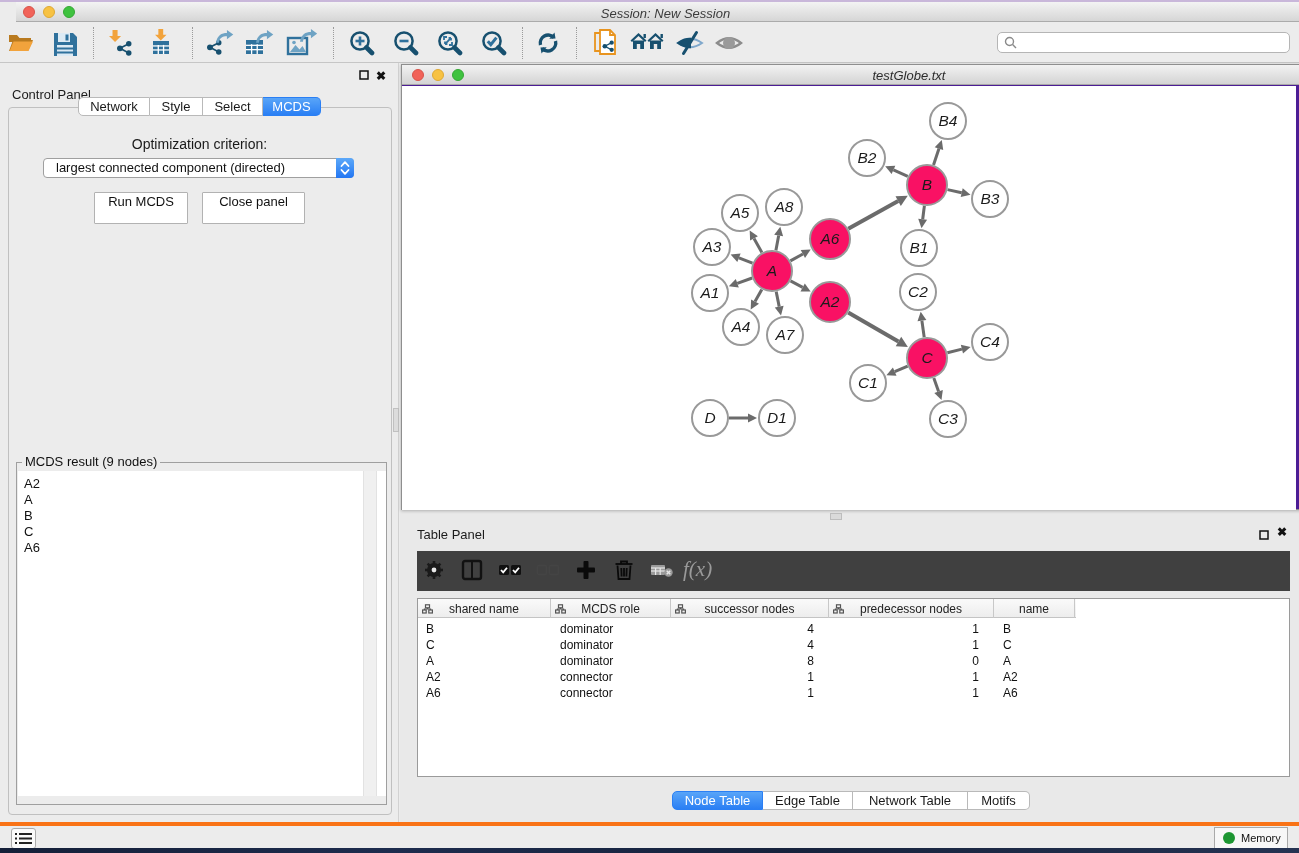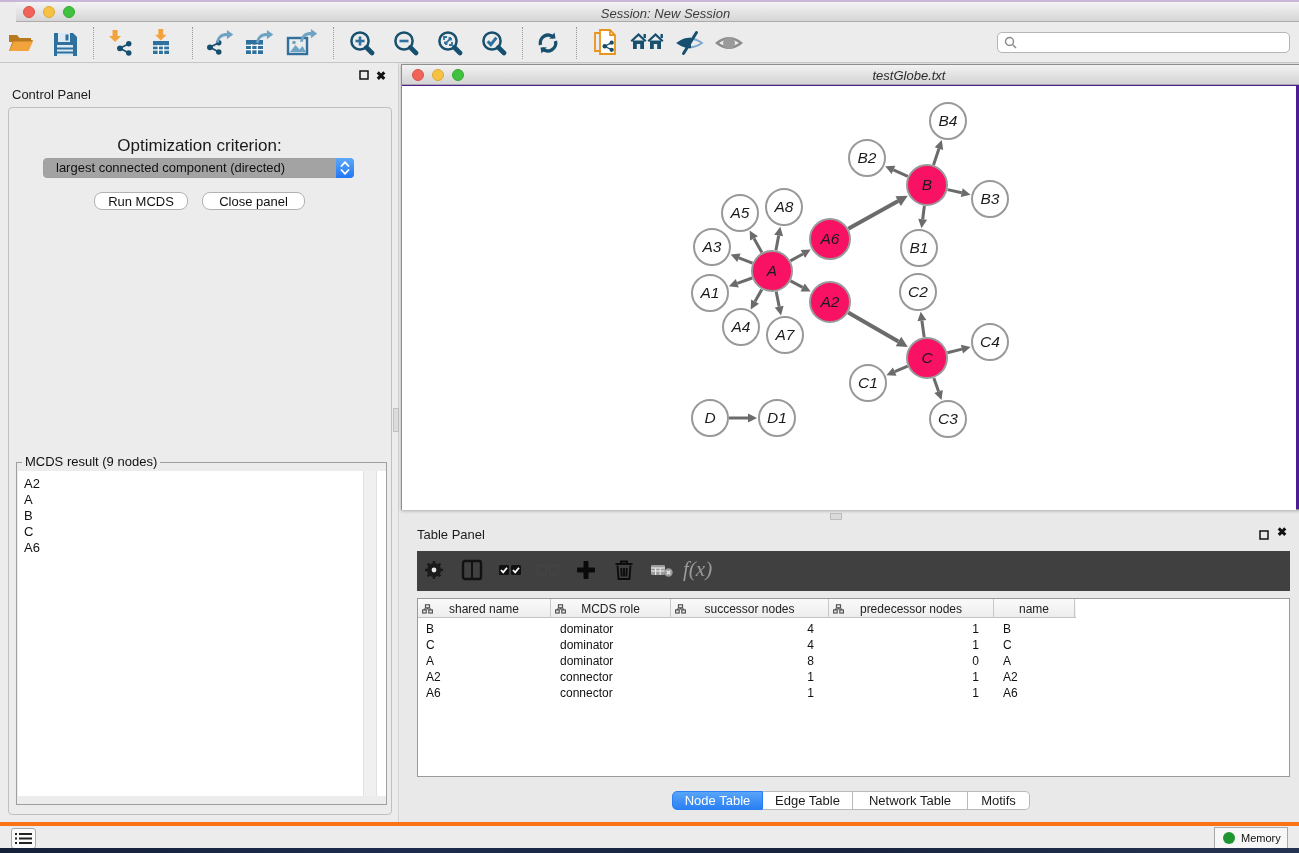--- a/index.html
+++ b/index.html
@@ -15,24 +15,24 @@
 #search { position:absolute; left:997px; top:10px; width:293px; height:21px; background:#fff; border:1px solid #b5b5b5; border-radius:5px; }
 #leftpanel { left:0; top:63px; width:399px; height:759px; background:#ececec; border-right:1px solid #d2d2d2; }
 #cp-title { position:absolute; left:12px; top:8px; font-size:13px; color:#1c1c1c;margin-top:16px; }
 .wicons { position:absolute; font-size:11px; color:#111; }
 #cp-tabs { position:absolute; left:78px; top:34px; height:19px; display:flex; font-size:13px; }
 .tabseg { height:19px; line-height:18px; text-align:center; background:#fff; border:1px solid #b9b9b9; border-left:none; color:#1a1a1a; padding:0; }
 .tabseg.first { border-left:1px solid #b9b9b9; border-radius:5px 0 0 5px; }
 .tabseg.last { border-radius:0 5px 5px 0; }
 .tabseg.sel { background:linear-gradient(#59a5f8,#2a7ff4); color:#fff; border-color:#2a7ff4; }
 #cp-box { position:absolute; left:8px; top:44px; width:384px; height:708px; border:1px solid #c0c0c0; border-radius:4px; background:#ececec; }
-#opt-label { position:absolute; left:0; top:73px; width:399px; text-align:center; font-size:17px; color:#1a1a1a; }
-#dropdown { position:absolute; left:43px; top:95px; width:311px; height:20px; background:#a3a3a3; border:1px solid #9f9f9f; border-radius:4px; font-size:13px; color:#111; line-height:18px; padding-left:12px; }
+#opt-label { position:absolute; left:0; top:73px; width:399px; text-align:center; font-size:14px; color:#1a1a1a; }
+#dropdown { position:absolute; left:43px; top:95px; width:311px; height:20px; background:#ffffff; border:1px solid #9f9f9f; border-radius:4px; font-size:13px; color:#111; line-height:18px; padding-left:12px; }
 #dd-btn { position:absolute; right:-1px; top:-1px; width:18px; height:20px; background:linear-gradient(#5da9f9,#2276f3); border-radius:0 4px 4px 0; }
-.btn { position:absolute; height:18px; background:#fff; border:1px solid #b2b2b2; border-radius:8px; font-size:13px; color:#111; text-align:center; line-height:17px; }
+.btn { position:absolute; height:32px; background:#fff; border:1px solid #b2b2b2; border-radius:1px; font-size:13px; color:#111; text-align:center; line-height:17px; }
 #fieldset { position:absolute; left:16px; top:399px; width:371px; height:343px; border:1px solid #9f9f9f; }
 #fs-title { position:absolute; left:5px; top:-9px; background:#ececec; padding:0 3px; font-size:13px; color:#111; }
 #fs-list { position:absolute; left:1px; top:8px; width:368px; height:325px; background:#fff; font-size:13px; color:#111; padding:5px 0 0 6px; line-height:16px; }
 #fs-scroll { position:absolute; right:9px; top:0px; width:14px; height:325px; background:#f0f0f0; border-left:1px solid #e2e2e2; border-right:1px solid #e2e2e2; }
 #desktop { left:400px; top:63px; width:899px; height:759px; background:#e9e9e9; }
 #gwin { position:absolute; left:1px; top:1px; width:1016px; height:446px; background:#4c1d95; border:1px solid #8e8e8e; box-shadow:0 1px 3px rgba(0,0,0,0.25);font-style:italic; }
 #gwin-tb { position:absolute; left:0; top:0; width:100%; height:20px; background:linear-gradient(#f2f2f2,#d4d4d4); border-bottom:1px solid #a8a8a8; }
 #gwin-tb .t { position:absolute; width:100%; text-align:center; top:3px; font-size:13px; color:#2b2b2b; }
 #gcanvas { position:absolute; left:0; top:21px; width:894px; height:424px; background:#fff; }
 #gcanvas svg text { font-size:15.5px; fill:#1b1b1b; font-family:"Liberation Sans",sans-serif; }
@@ -213,20 +213,26 @@
       </svg>
     </div>
 </div>
 <div class="abs" id="leftpanel">
   <div id="cp-title">Control Panel</div>
   <div class="wicons" style="left:359px;top:7px;"><svg width="10" height="10">
         <rect x="1" y="1" width="8" height="8" fill="none" stroke="#111" stroke-width="1.5"></rect>
       </svg></div>
   <div class="wicons" style="left:376px;top:6px;font-weight:bold;font-size:12px;">✖</div>
   <div id="cp-box"></div>
+  <div id="cp-tabs">
+    <div class="tabseg first" style="width:72px;">Network</div>
+    <div class="tabseg" style="width:53px;">Style</div>
+    <div class="tabseg" style="width:60px;">Select</div>
+    <div class="tabseg last sel" style="width:58px;">MCDS</div>
+  </div>
   <div id="opt-label">Optimization criterion:</div>
   <div id="dropdown">largest connected component (directed)
     <div id="dd-btn"><svg width="18" height="20">
           <path d="M5.5 8 L9 4.2 L12.5 8" fill="none" stroke="#fff" stroke-width="1.8" stroke-linecap="round" stroke-linejoin="round"></path>
           <path d="M5.5 12 L9 15.8 L12.5 12" fill="none" stroke="#fff" stroke-width="1.8" stroke-linecap="round" stroke-linejoin="round"></path>
         </svg></div>
   </div>
   <div class="btn" style="left:94px;top:129px;width:94px;">Run MCDS</div>
   <div class="btn" style="left:202px;top:129px;width:103px;">Close panel</div>
   <div id="fieldset">

